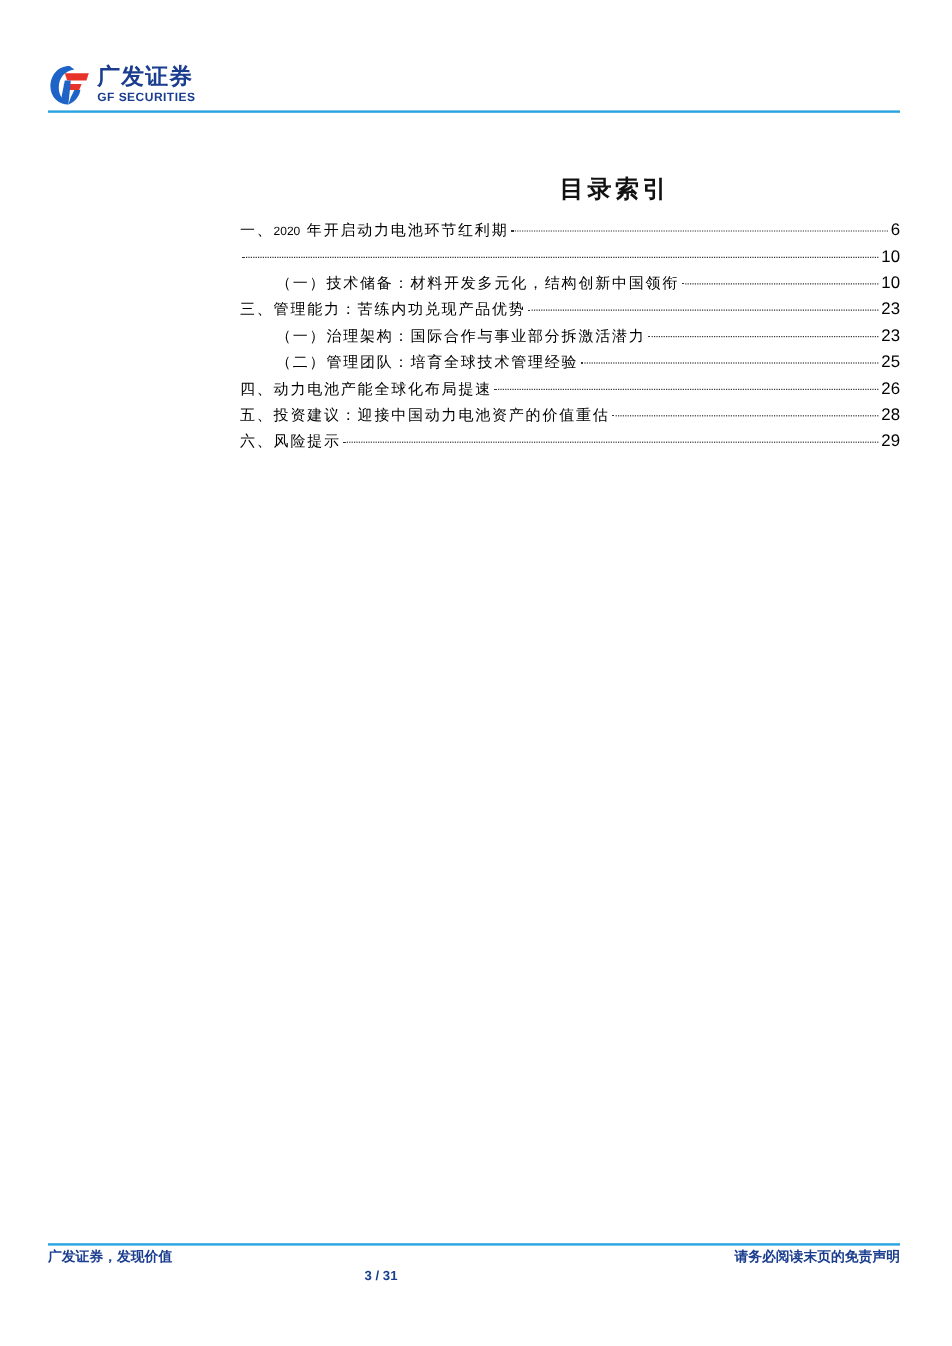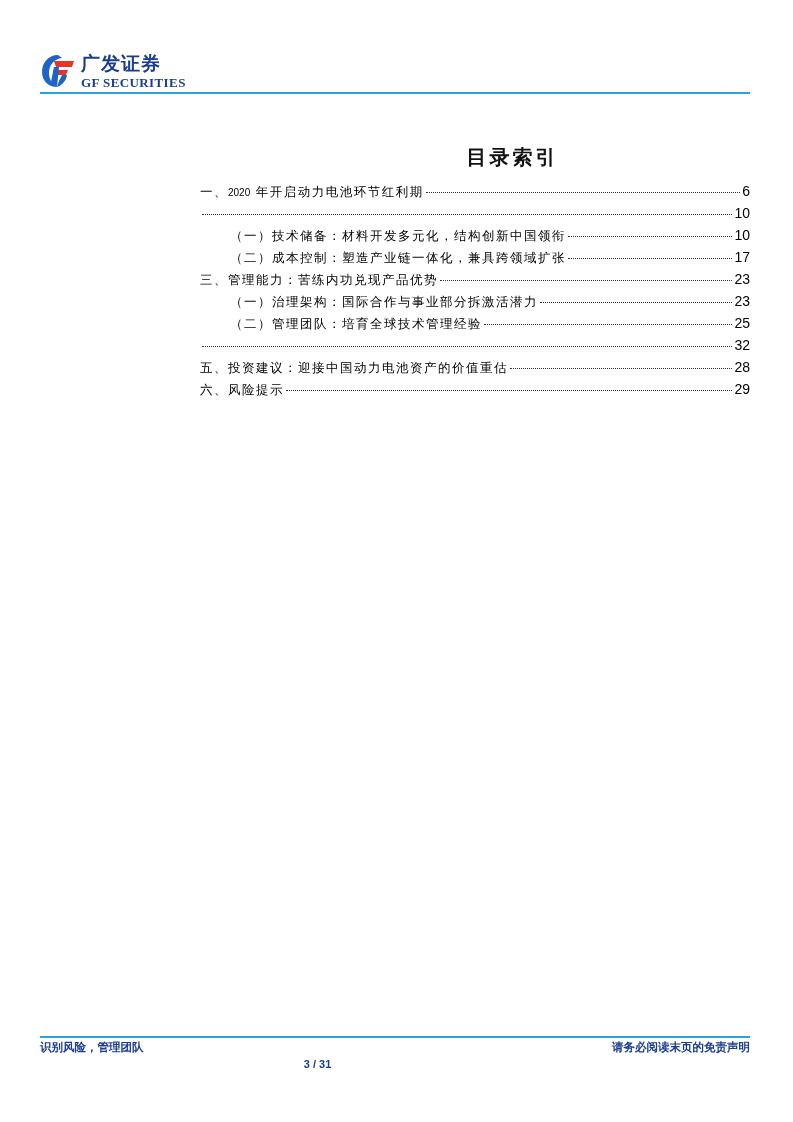--- a/index.html
+++ b/index.html
@@ -6,21 +6,21 @@
   body {
     width: 793px; height: 1122px; position: relative; overflow: hidden;
     font-family: "DejaVu Sans", "Liberation Sans", sans-serif;
     color: #000;
   }
   .header { position: absolute; left: 40px; top: 52px; width: 710px; height: 40px; }
   .logo { position: absolute; left: 0; top: 0; height: 38px; display: flex; align-items: center; }
   .logo-icon { width: 36px; height: 36px; position: relative; }
   .logo-text { margin-left: 5px; display: flex; flex-direction: column; line-height: 1; }
   .logo-cn { font-family: "DejaVu Sans", sans-serif; font-weight: bold; font-size: 19px; color: #1a3d8f; letter-spacing: 1px; }
-  .logo-en { font-family: Liberation Serif, serif; font-weight: bold; font-size: 13px; color: #1a3d8f; letter-spacing: 0.4px; margin-top: 3px; }
+  .logo-en { font-family: Liberation Sans, sans-serif; font-weight: bold; font-size: 10px; color: #1a3d8f; letter-spacing: 0.4px; margin-top: 3px; }
   .header-rule { position: absolute; left: 0; top: 40px; width: 710px; height: 2px; background: #2aa3e0; }
 
   .title {
     position: absolute; left: 16px; width: 793px; top: 144px; text-align: center;
     font-size: 20px; font-weight: bold; letter-spacing: 3px; color: #111;
     padding-left: 200px; box-sizing: border-box;
   }
   .toc { position: absolute; left: 200px; top: 180px; width: 550px; }
   .toc-row {
     display: flex; align-items: baseline; height: 22px; line-height: 22px;
@@ -72,52 +72,48 @@
   </div>
   <div class="toc-row">
     <span class="toc-dots"></span>
     <span class="toc-page">10</span>
   </div>
   <div class="toc-row sub">
     <span class="toc-label"><span>（一）</span><span>技术储备：材料开发多元化，结构创新中国领衔</span></span>
     <span class="toc-dots"></span>
     <span class="toc-page">10</span>
   </div>
-  <div class="toc-row sub">
-    <span class="toc-label"><span>（二）</span><span>成本控制：塑造产业链一体化，兼具跨领域扩张</span></span>
-    <span class="toc-dots"></span>
-    <span class="toc-page">17</span>
-  </div>
   <div class="toc-row">
     <span class="toc-label"><span>三、</span><span>管理能力：苦练内功兑现产品优势</span></span>
     <span class="toc-dots"></span>
     <span class="toc-page">23</span>
   </div>
   <div class="toc-row sub">
     <span class="toc-label"><span>（一）</span><span>治理架构：国际合作与事业部分拆激活潜力</span></span>
     <span class="toc-dots"></span>
     <span class="toc-page">23</span>
   </div>
   <div class="toc-row sub">
     <span class="toc-label"><span>（二）</span><span>管理团队：培育全球技术管理经验</span></span>
     <span class="toc-dots"></span>
     <span class="toc-page">25</span>
   </div>
   <div class="toc-row">
+    <span class="toc-label"><span>四、</span><span>动力电池产能全球化布局提速</span></span>
     <span class="toc-dots"></span>
-    <span class="toc-page">32</span>
+    <span class="toc-page">26</span>
   </div>
   <div class="toc-row">
     <span class="toc-label"><span>五、</span><span>投资建议：迎接中国动力电池资产的价值重估</span></span>
     <span class="toc-dots"></span>
     <span class="toc-page">28</span>
   </div>
   <div class="toc-row">
     <span class="toc-label"><span>六、</span><span>风险提示</span></span>
     <span class="toc-dots"></span>
     <span class="toc-page">29</span>
   </div>
 </div>
 
 <div class="footer-rule"></div>
-<div class="footer-left">识别风险，管理团队</div>
+<div class="footer-left">广发证券，发现价值</div>
 <div class="footer-right">请务必阅读末页的免责声明</div>
 <div class="footer-page">3 / 31</div>
 
 </body></html>

